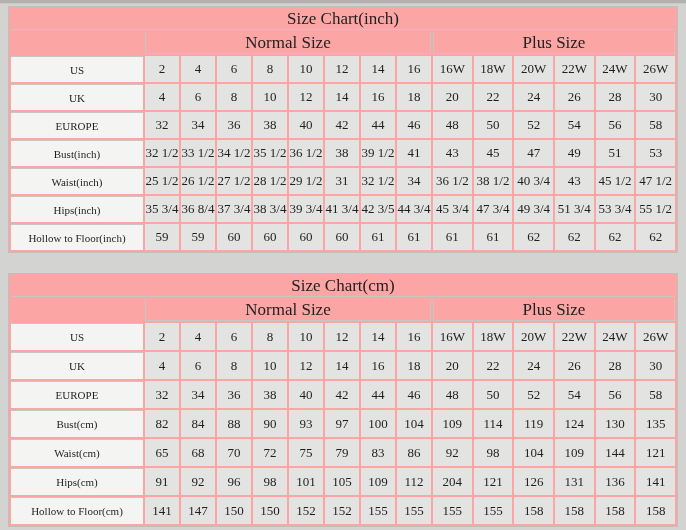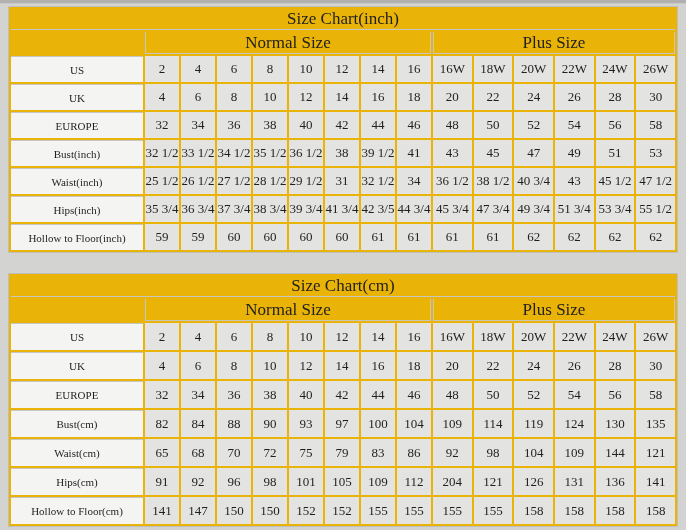--- a/index.html
+++ b/index.html
@@ -16,21 +16,21 @@
     border-bottom: 1px solid #c9c9c8;
   }
   .sheet { width: 670px; margin-left: 8px; }
   .sheet-inch { margin-top: 2px; }
   .sheet-cm { margin-top: 20px; }
   table {
     width: 670px;
     table-layout: fixed;
     border-collapse: separate;
     border-spacing: 2px;
-    background: #eab308;
+    background: #fca5a5;
     border: 1px solid #bfbfbe;
   }
   td, th {
     overflow: hidden;
     white-space: nowrap;
     text-align: center;
     vertical-align: middle;
     font-weight: normal;
   }
   td.title {
@@ -174,21 +174,21 @@
           <td class="data plus">36 1/2</td>
           <td class="data plus">38 1/2</td>
           <td class="data plus">40 3/4</td>
           <td class="data plus">43</td>
           <td class="data plus">45 1/2</td>
           <td class="data plus">47 1/2</td>
         </tr>
         <tr>
           <th class="rlabel">Hips(inch)</th>
           <td class="data">35 3/4</td>
-          <td class="data">36 3/4</td>
+          <td class="data">36 8/4</td>
           <td class="data">37 3/4</td>
           <td class="data">38 3/4</td>
           <td class="data">39 3/4</td>
           <td class="data">41 3/4</td>
           <td class="data">42 3/5</td>
           <td class="data">44 3/4</td>
           <td class="data plus">45 3/4</td>
           <td class="data plus">47 3/4</td>
           <td class="data plus">49 3/4</td>
           <td class="data plus">51 3/4</td>

